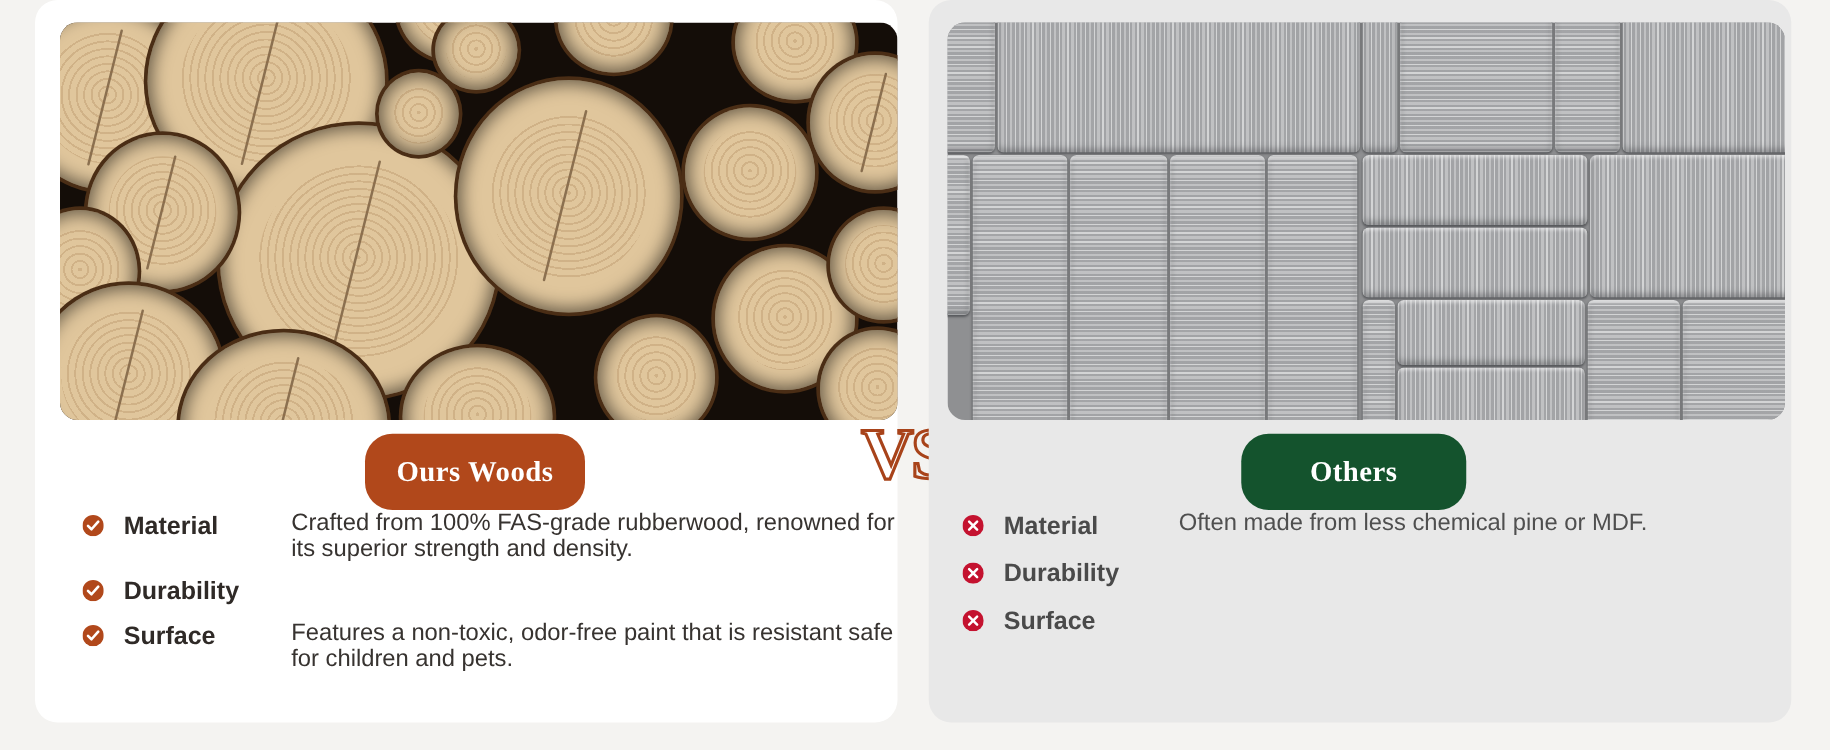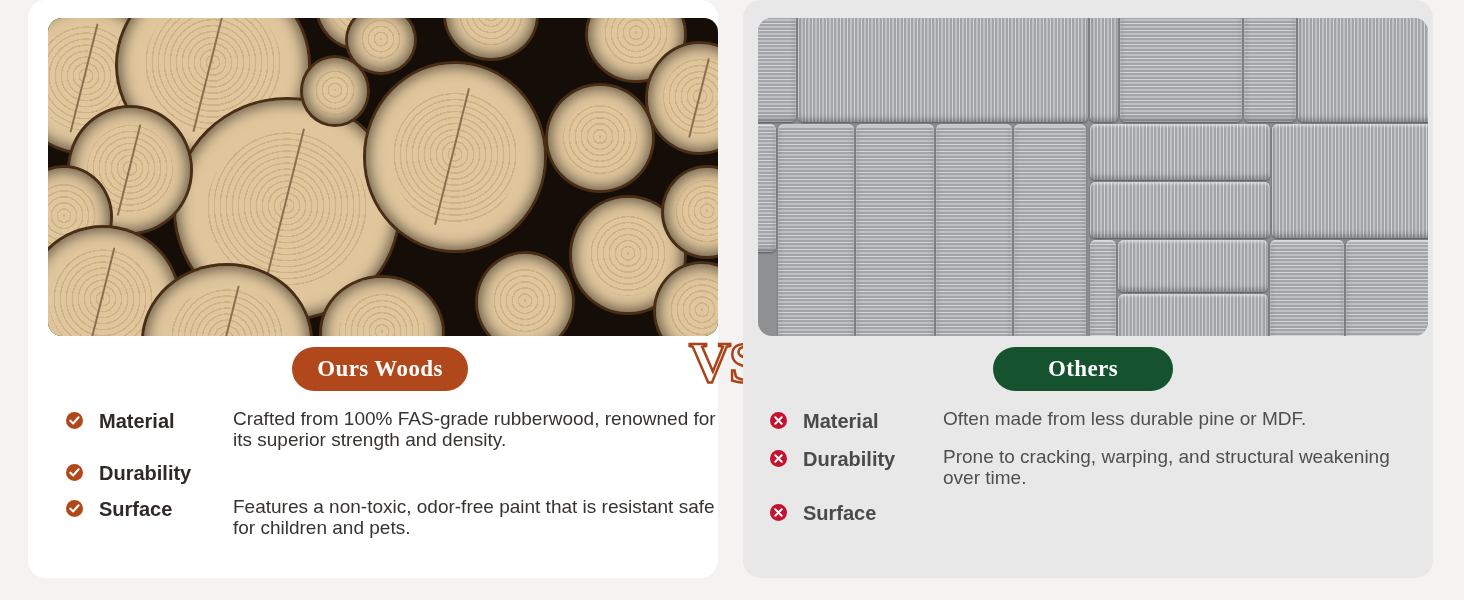--- a/index.html
+++ b/index.html
@@ -105,21 +105,21 @@
         rgba(105,107,111,.22) 5px, rgba(105,107,111,.22) 7px);
     box-shadow: inset 0 2px 3px rgba(255,255,255,.55),
                 inset 0 -3px 5px rgba(60,62,66,.40),
                 0 1px 2px rgba(40,42,45,.55);
   }
 
   
   .badge {
     position: absolute;
     top: 347px;
-    height: 44px;
+    height: 61px;
     border-radius: 22px;
     display: flex;
     align-items: center;
     justify-content: center;
     font-family: "Liberation Serif", serif;
     font-weight: bold;
     font-size: 23px;
     color: #ffffff;
     letter-spacing: .4px;
   }
@@ -302,32 +302,31 @@
   <div class="features features-others">
 
     <div class="frow">
       <span class="ficon">
         <svg width="17" height="17" viewBox="0 0 17 17">
           <circle cx="8.5" cy="8.5" r="8.5" fill="#c4122f"></circle>
           <path d="M5.3 5.3 L11.7 11.7 M11.7 5.3 L5.3 11.7" fill="none" stroke="#ffffff" stroke-width="2" stroke-linecap="round"></path>
         </svg>
       </span>
       <span class="flabel">Material</span>
-      <span class="fdesc">Often made from less durable pine or MDF.</span>
+      <span class="fdesc">Often made from less chemical pine or MDF.</span>
     </div>
 
     <div class="frow">
       <span class="ficon">
         <svg width="17" height="17" viewBox="0 0 17 17">
           <circle cx="8.5" cy="8.5" r="8.5" fill="#c4122f"></circle>
           <path d="M5.3 5.3 L11.7 11.7 M11.7 5.3 L5.3 11.7" fill="none" stroke="#ffffff" stroke-width="2" stroke-linecap="round"></path>
         </svg>
       </span>
       <span class="flabel">Durability</span>
-      <span class="fdesc">Prone to cracking, warping, and structural weakening over time.</span>
     </div>
 
     <div class="frow">
       <span class="ficon">
         <svg width="17" height="17" viewBox="0 0 17 17">
           <circle cx="8.5" cy="8.5" r="8.5" fill="#c4122f"></circle>
           <path d="M5.3 5.3 L11.7 11.7 M11.7 5.3 L5.3 11.7" fill="none" stroke="#ffffff" stroke-width="2" stroke-linecap="round"></path>
         </svg>
       </span>
       <span class="flabel">Surface</span>

